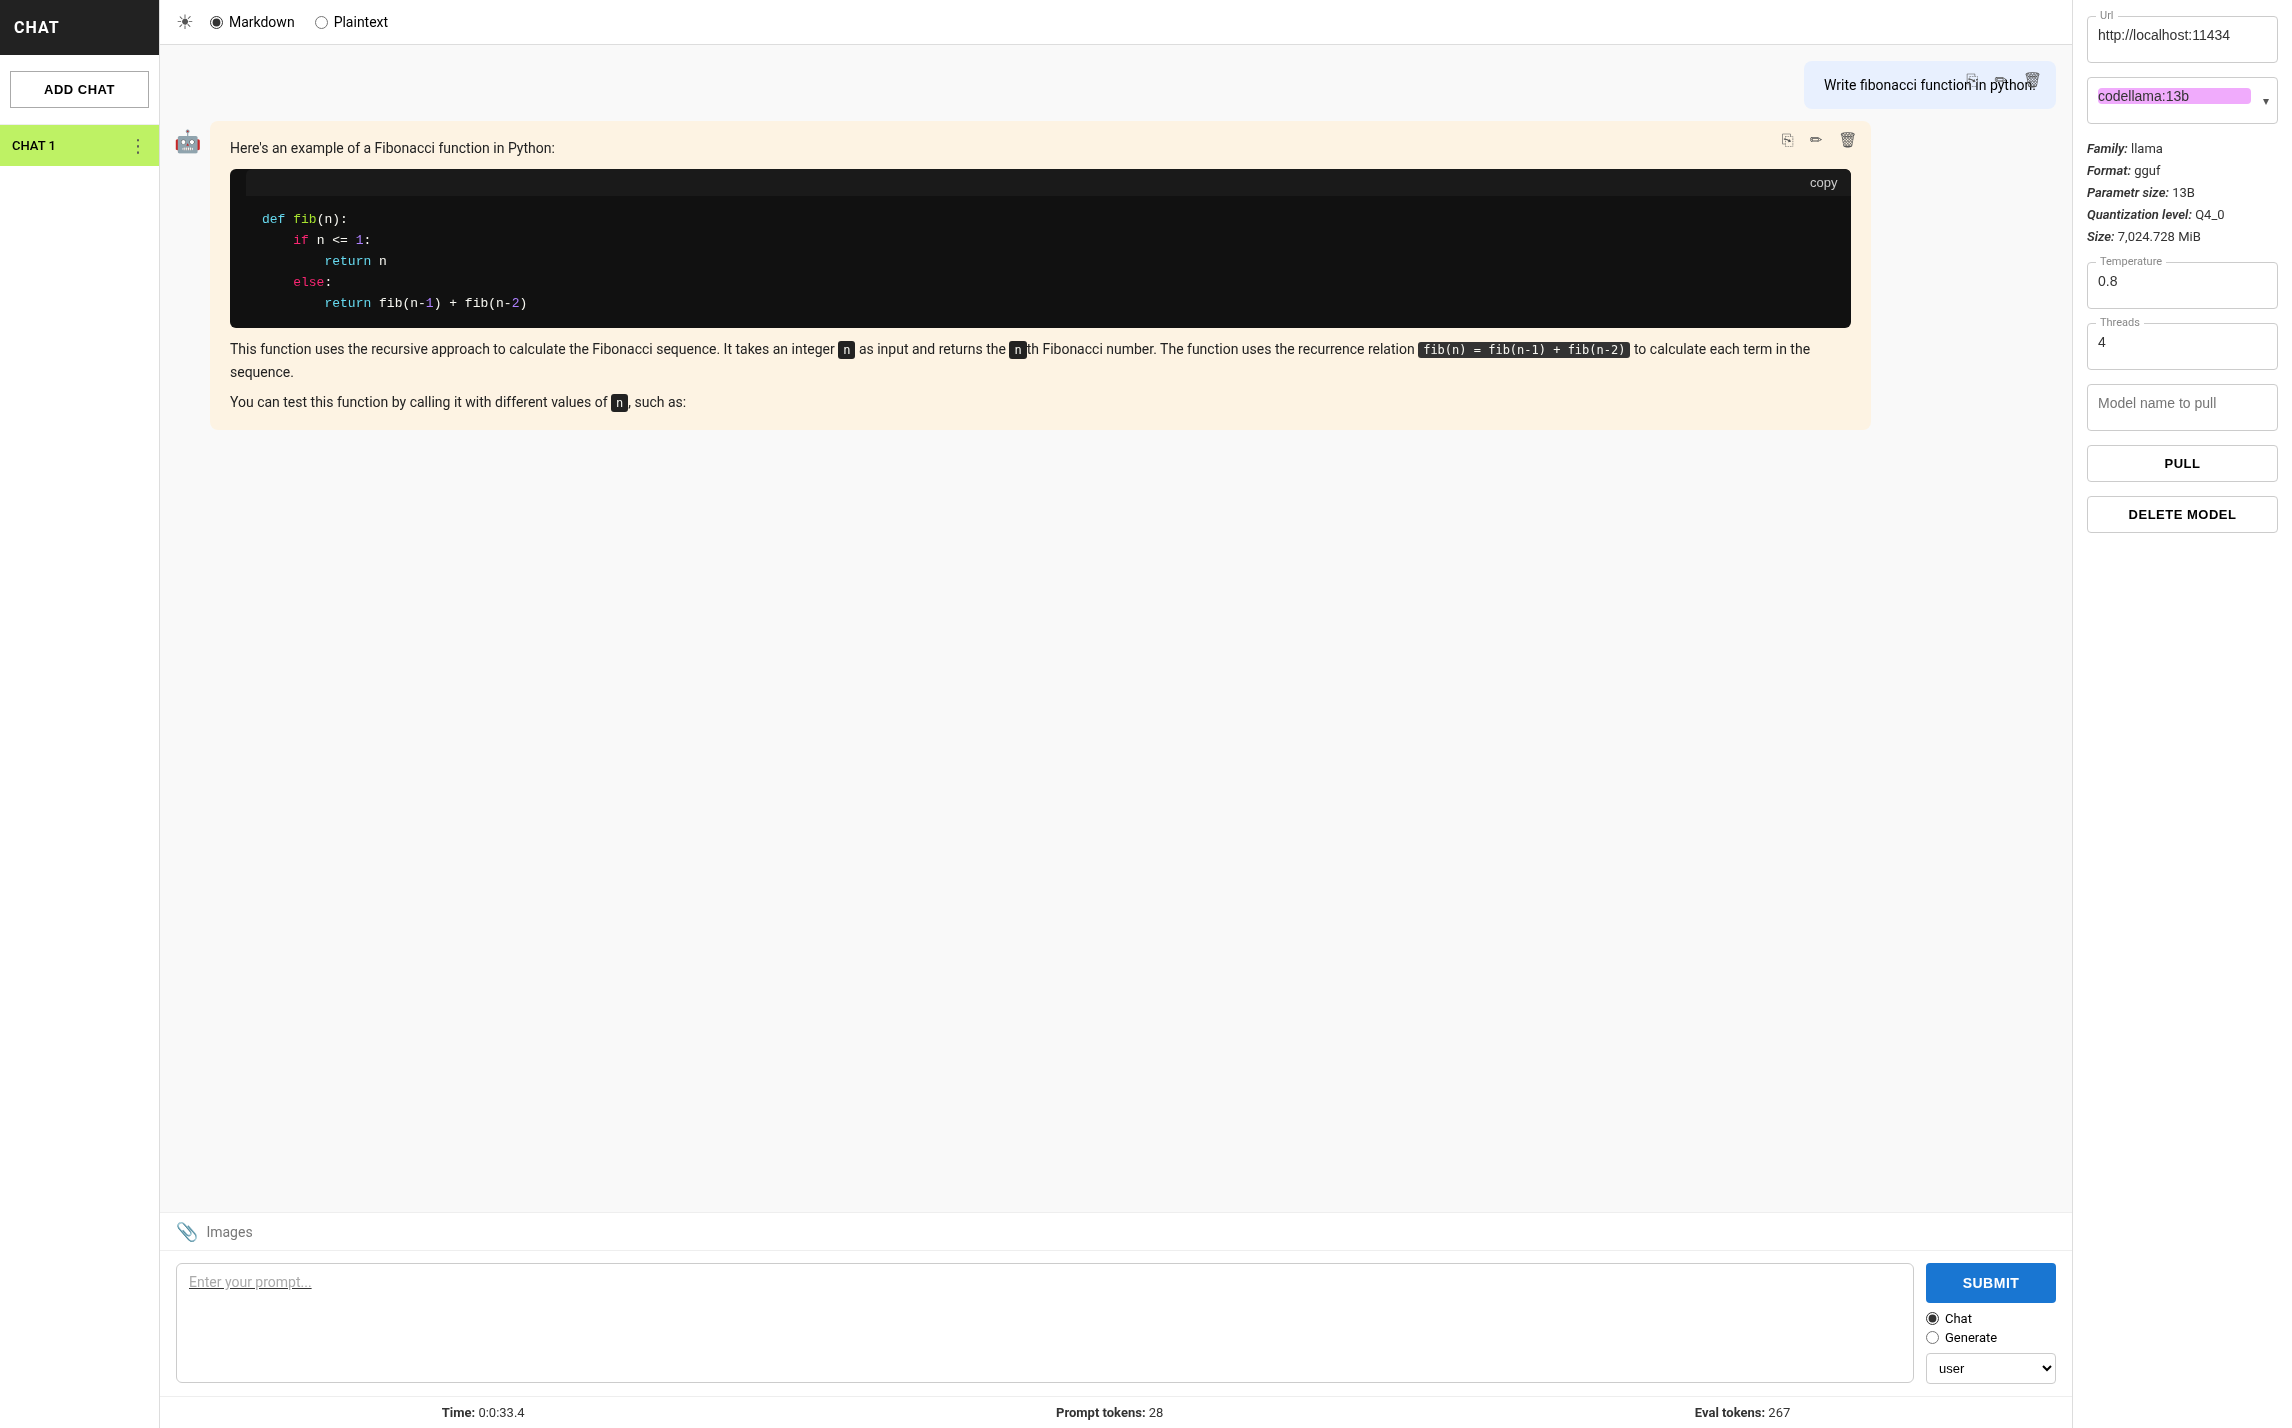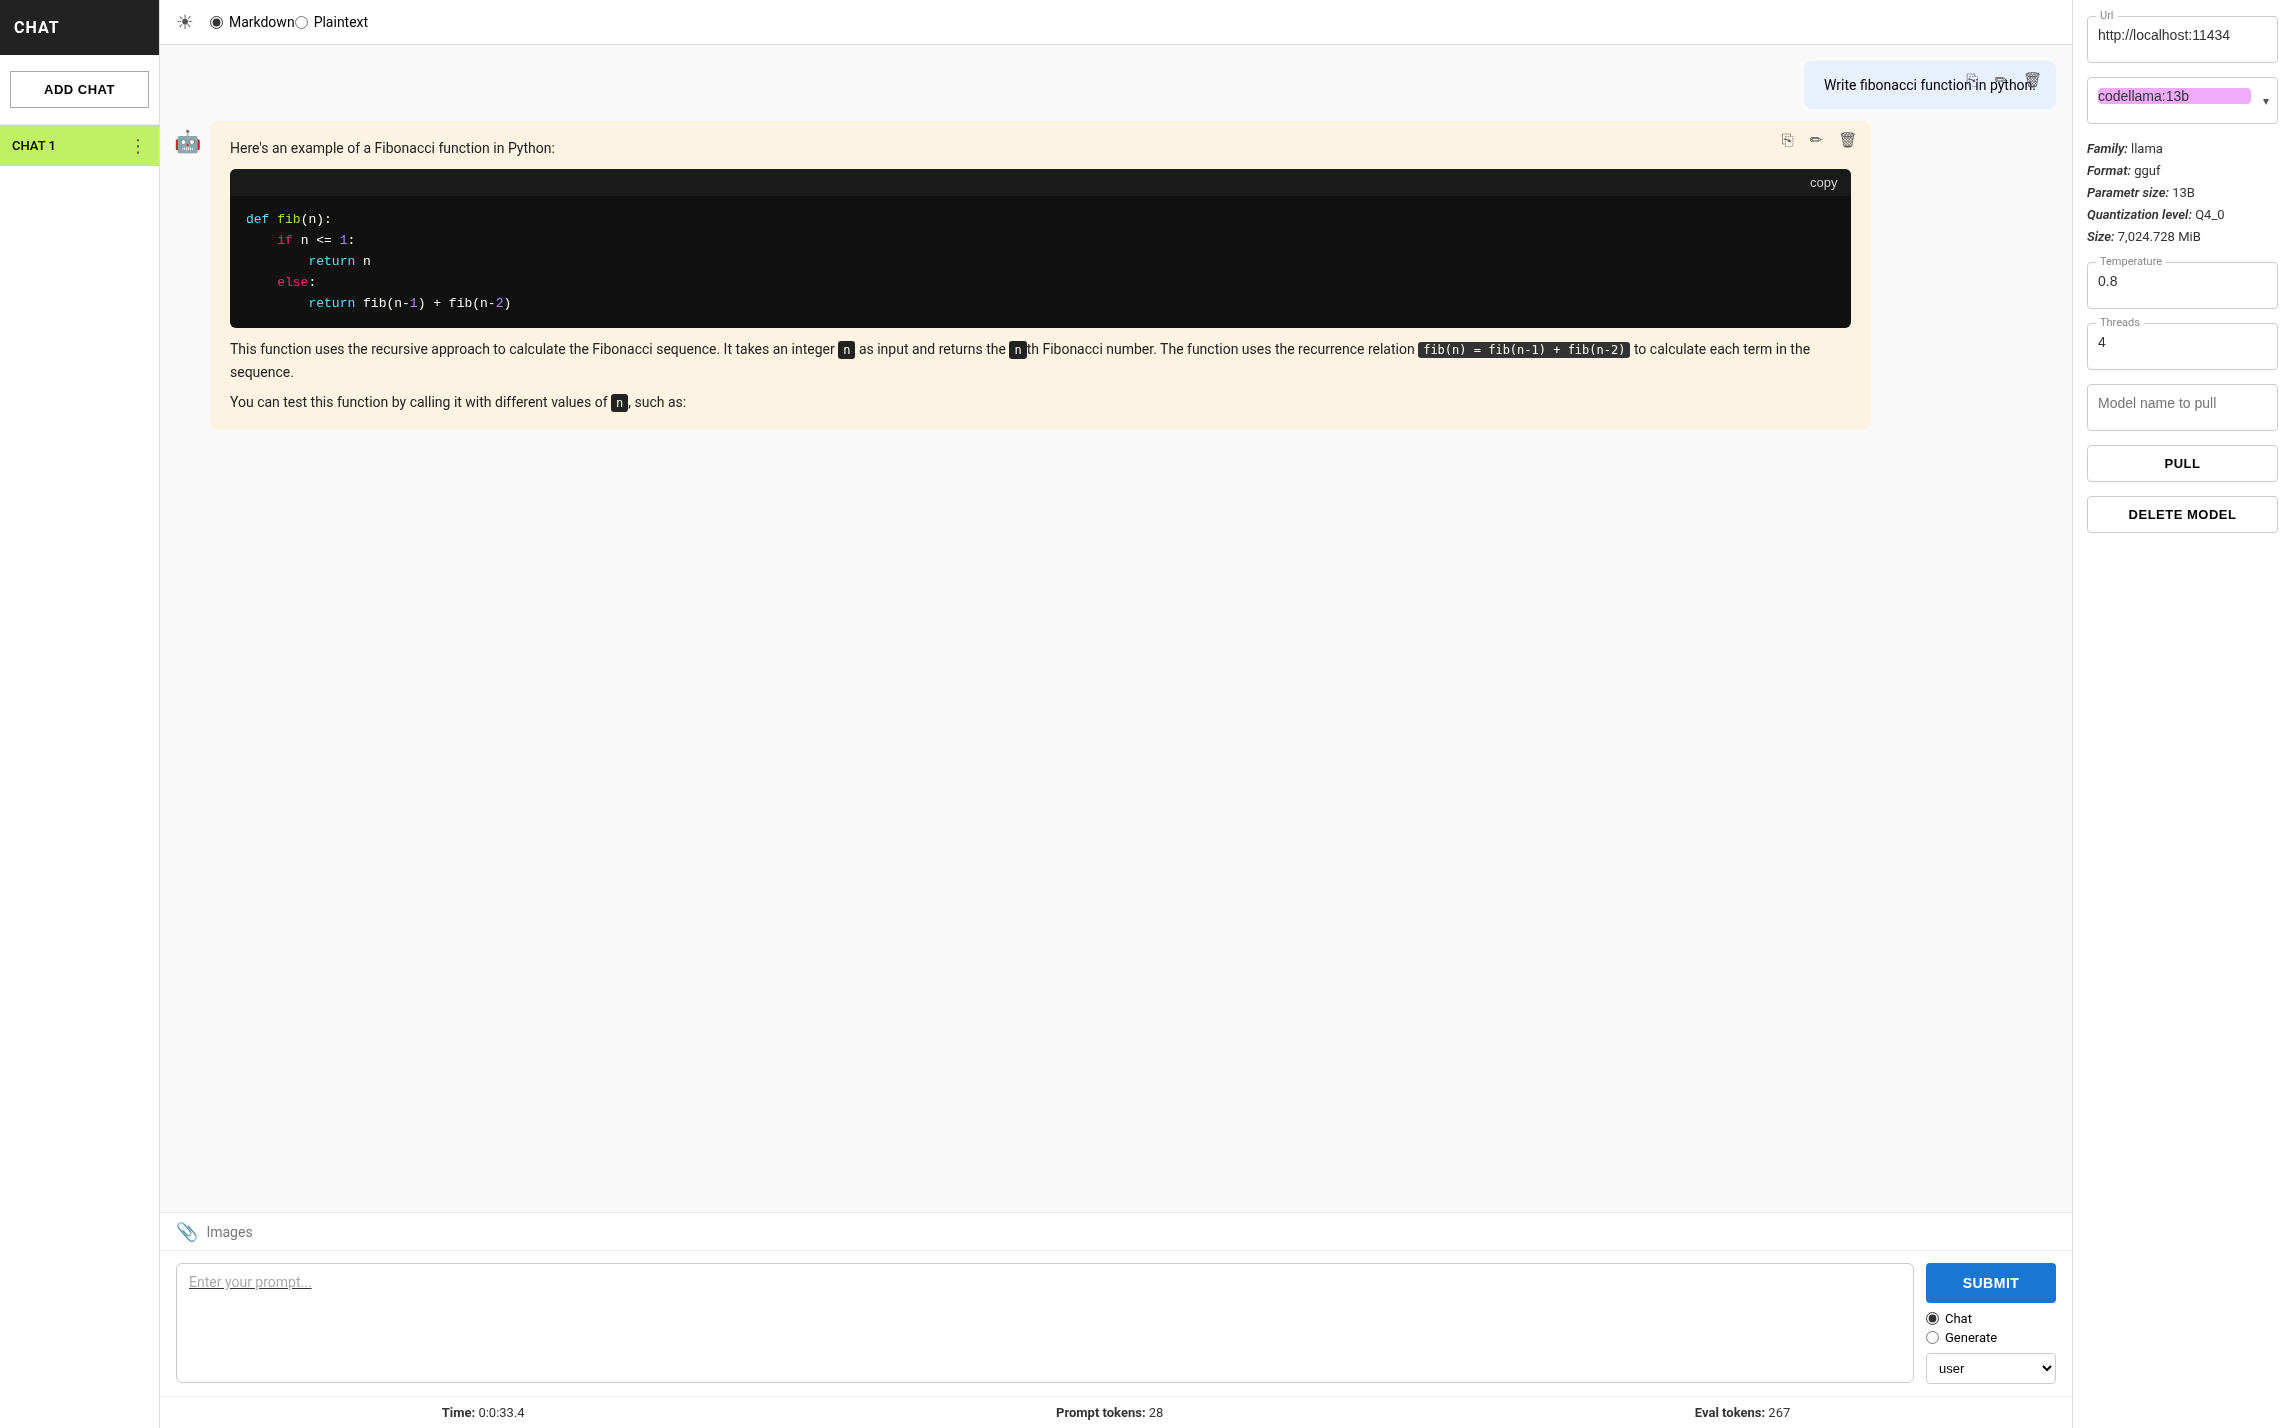--- a/index.html
+++ b/index.html
@@ -63,21 +63,21 @@
       padding: 10px 16px;
       border-bottom: 1px solid #ddd;
       background: #fff;
       gap: 16px;
     }
     #theme-toggle {
       cursor: pointer;
       font-size: 20px;
       color: #555;
     }
-    .radio-group { display: flex; align-items: center; gap: 0; }
+    .radio-group { display: flex; align-items: center; gap: 20px; }
     .radio-option { display: flex; align-items: center; gap: 6px; cursor: pointer; font-size: 14px; }
     .radio-option input[type=radio] { accent-color: #333; }
 
     
     #chat-container {
       flex: 1;
       overflow-y: auto;
       padding: 16px 16px 8px 50px;
       display: flex;
       flex-direction: column;
@@ -126,20 +126,21 @@
       font-size: 22px;
     }
 
     
     .code-block {
       background: #111;
       color: #f8f8f2;
       border-radius: 6px;
       margin: 10px 0;
       overflow: auto;
+      padding-left: 16px;
     }
     .code-block-header {
       display: flex;
       justify-content: flex-end;
       padding: 6px 14px;
       background: #1a1a1a;
       border-radius: 6px 6px 0 0;
       color: #ccc;
       font-size: 13px;
     }

